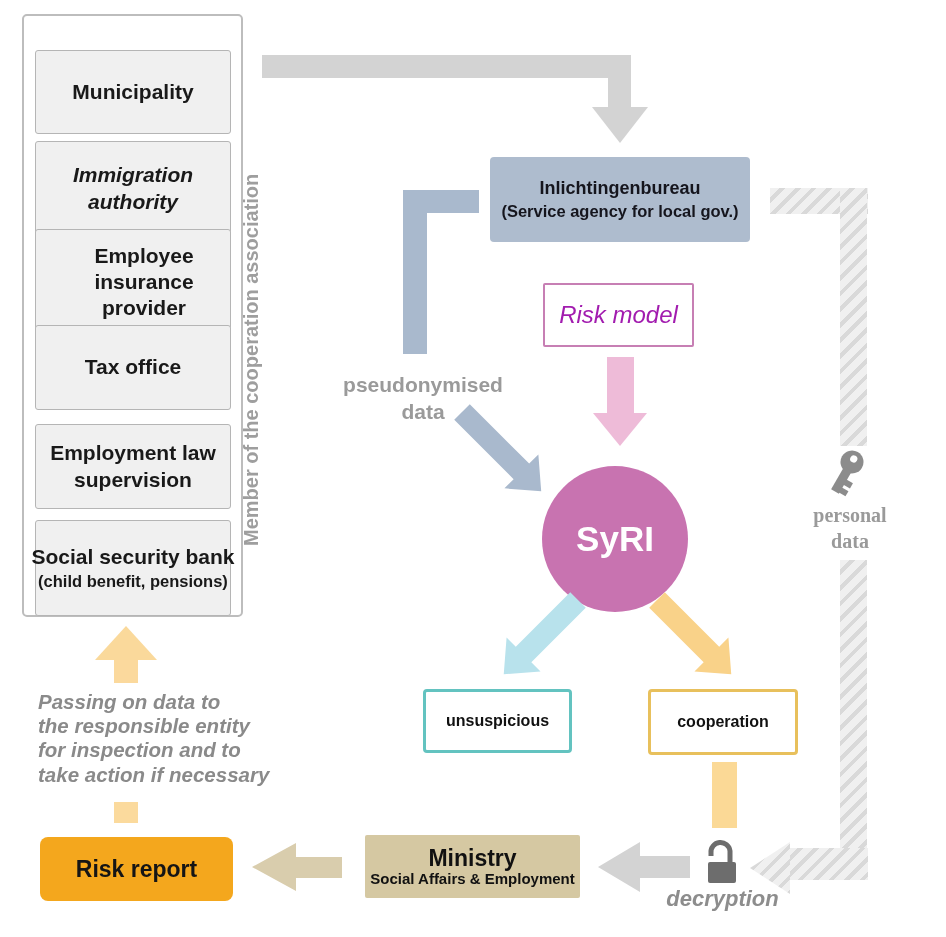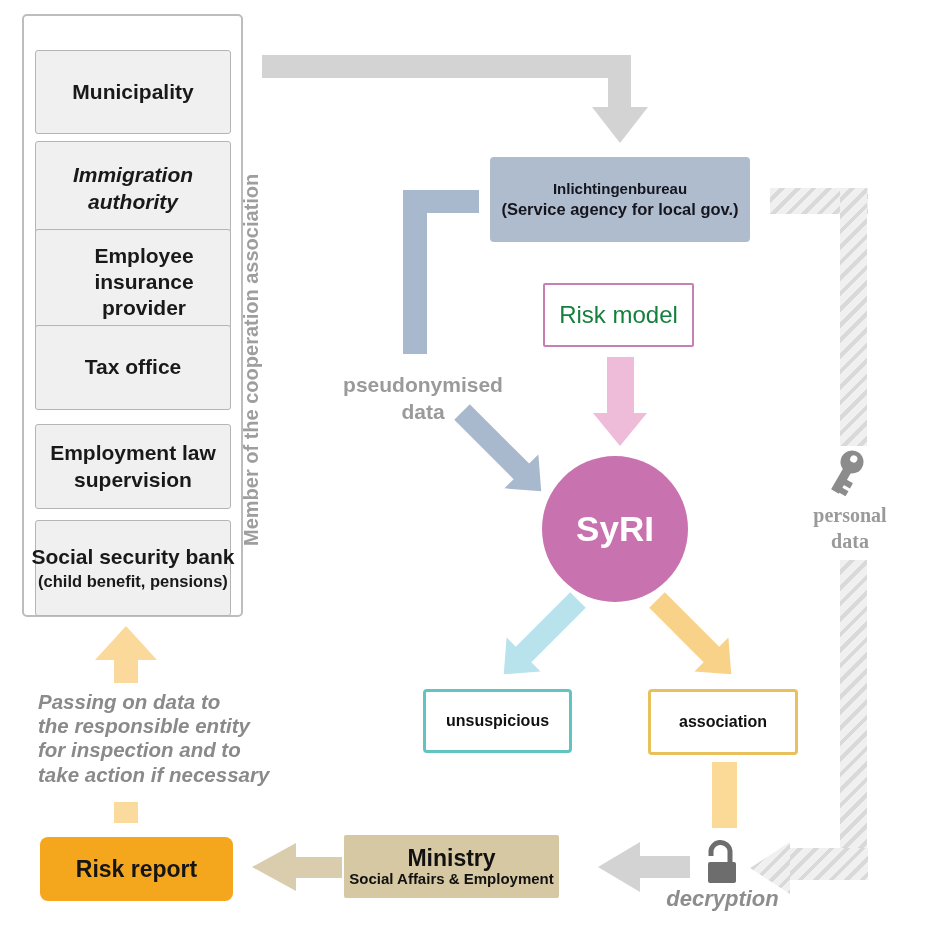--- a/index.html
+++ b/index.html
@@ -20,25 +20,25 @@
     color:#9e9e9e;font-size:20px;font-weight:600;
     writing-mode:vertical-rl;transform:rotate(180deg);
     height:436px;display:flex;align-items:center;justify-content:center;white-space:nowrap;
   }
   .annot{color:#9a9a9a;font-weight:600;font-size:21px;text-align:center;line-height:1.3;}
   .annot-italic{color:#8d8d8d;font-style:italic;font-weight:600;font-size:21px;}
   .ib-box{
     background:#aebcce;border-radius:4px;text-align:center;color:#15151d;
     display:flex;flex-direction:column;align-items:center;justify-content:center;
   }
-  .ib-title{font-size:15px;font-weight:700;}
+  .ib-title{font-size:18px;font-weight:700;}
   .ib-sub{font-size:16.5px;font-weight:600;white-space:nowrap;margin-top:3px;}
   .risk-model{
-    border:2.5px solid #c77fb4;border-radius:2px;background:#fff;color:#15803d;
-    font-size:24px;font-weight:500;display:flex;align-items:center;justify-content:center;box-sizing:border-box;
+    border:2.5px solid #c77fb4;border-radius:2px;background:#fff;color:#a21caf;
+    font-size:24px;font-weight:500;display:flex;align-items:center;justify-content:center;box-sizing:border-box;font-style:italic;
   }
   .syri{
     background:#c873b0;border-radius:50%;color:#ffffff;font-size:35px;font-weight:600;
     display:flex;align-items:center;justify-content:center;
   }
   .result-box{
     background:#fff;box-sizing:border-box;border-radius:4px;color:#111;font-size:16px;font-weight:600;
     display:flex;align-items:center;justify-content:center;
   }
   .unsusp{border:3px solid #63c3c0;}
@@ -120,41 +120,41 @@
   <div class="abs annot" style="left:338px;top:371px;width:170px;">
     <span class="line">pseudonymised</span>
     <span class="line">data</span>
   </div>
   <svg class="abs" style="left:450px;top:400px;" width="110" height="105" viewBox="0 0 110 105">
     <g transform="translate(12,12) rotate(45)">
       <polygon points="0,-11 84,-11 84,-24 112,0 84,24 84,11 0,11" fill="#a9b9cd"></polygon>
     </g>
   </svg>
 
-  <div class="abs syri" style="left:542px;top:456px;width:146px;height:146px;">
+  <div class="abs syri" style="left:542px;top:466px;width:146px;height:146px;">
     <span>SyRI</span>
   </div>
 
   <svg class="abs" style="left:480px;top:590px;" width="110" height="100" viewBox="0 0 110 100">
     <g transform="translate(98,10) rotate(135)">
       <polygon points="0,-11 77,-11 77,-24 105,0 77,24 77,11 0,11" fill="#b8e2ec"></polygon>
     </g>
   </svg>
 
   <svg class="abs" style="left:645px;top:590px;" width="110" height="100" viewBox="0 0 110 100">
     <g transform="translate(12,10) rotate(45)">
       <polygon points="0,-11 77,-11 77,-24 105,0 77,24 77,11 0,11" fill="#f9d289"></polygon>
     </g>
   </svg>
 
   <div class="abs result-box unsusp" style="left:423px;top:689px;width:149px;height:64px;">
     <span>unsuspicious</span>
   </div>
   <div class="abs result-box susp" style="left:648px;top:689px;width:150px;height:66px;">
-    <span>association</span>
+    <span>cooperation</span>
   </div>
 
   <div class="abs" style="left:712px;top:762px;width:25px;height:66px;background:#fbd996;"></div>
 
   <div class="abs hatch" style="left:770px;top:188px;width:98px;height:26px;"></div>
   <div class="abs hatch" style="left:840px;top:188px;width:27px;height:258px;"></div>
   <svg class="abs" style="left:824px;top:448px;" width="52" height="54" viewBox="0 0 52 54">
     <g transform="translate(28,14) rotate(120)">
       <circle cx="0" cy="0" r="11.5" fill="#8c8c8c"></circle>
       <circle cx="-3.5" cy="0" r="3.6" fill="#ffffff"></circle>
@@ -174,21 +174,21 @@
   <svg class="abs" style="left:700px;top:838px;" width="44" height="48" viewBox="0 0 44 48">
     <path d="M 11 18 V 15 A 9.5 9.5 0 0 1 30 13 V 24" stroke="#6d6d6d" stroke-width="5" fill="none"></path>
     <rect x="8" y="24" width="28" height="21" rx="2" fill="#6d6d6d"></rect>
   </svg>
   <div class="abs annot-italic" style="left:655px;top:886px;width:135px;font-size:22px;text-align:center;">decryption</div>
 
   <svg class="abs" style="left:596px;top:838px;" width="96" height="56" viewBox="0 0 96 56">
     <polygon points="94,18 44,18 44,4 2,29 44,54 44,40 94,40" fill="#d3d3d3"></polygon>
   </svg>
 
-  <div class="abs ministry" style="left:344px;top:835px;width:215px;height:63px;">
+  <div class="abs ministry" style="left:365px;top:835px;width:215px;height:63px;">
     <div class="ministry-title">Ministry</div>
     <div class="ministry-sub">Social Affairs &amp; Employment</div>
   </div>
 
   <svg class="abs" style="left:250px;top:840px;" width="94" height="56" viewBox="0 0 94 56">
     <polygon points="92,17 46,17 46,3 2,27 46,51 46,38 92,38" fill="#d9cdad"></polygon>
   </svg>
 
   <div class="abs risk-report" style="left:40px;top:837px;width:193px;height:64px;">
     <span>Risk report</span>

